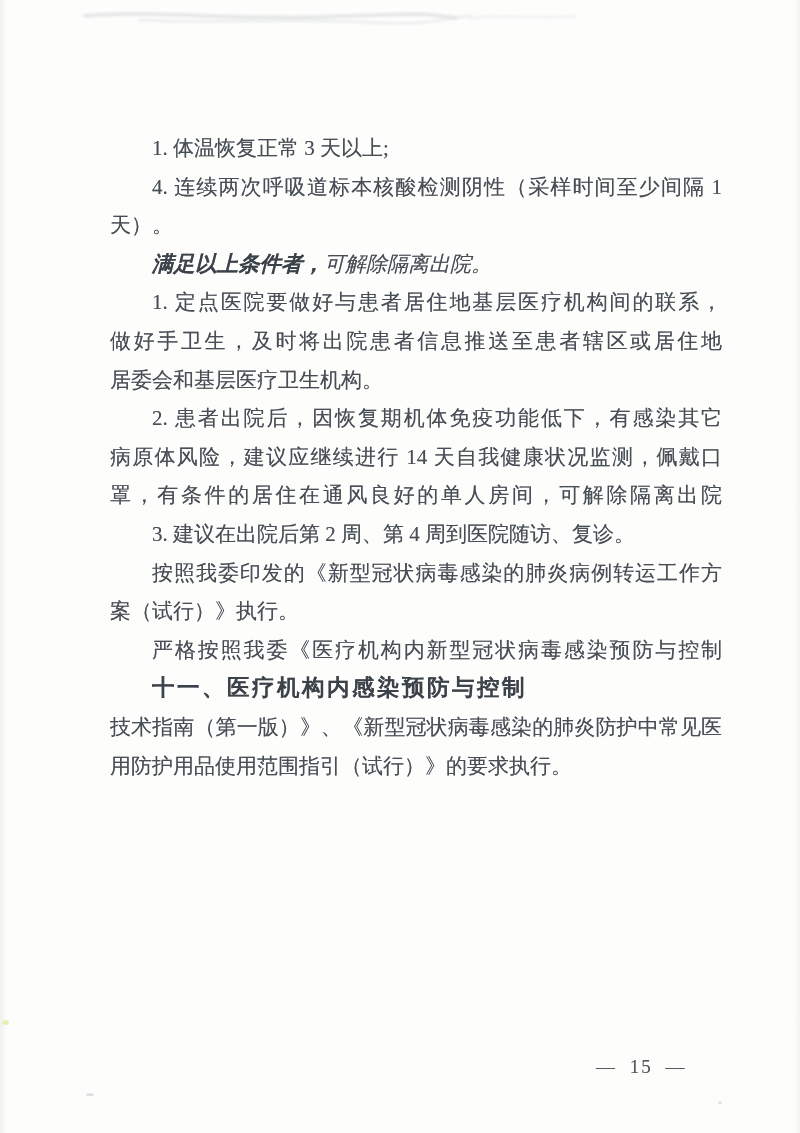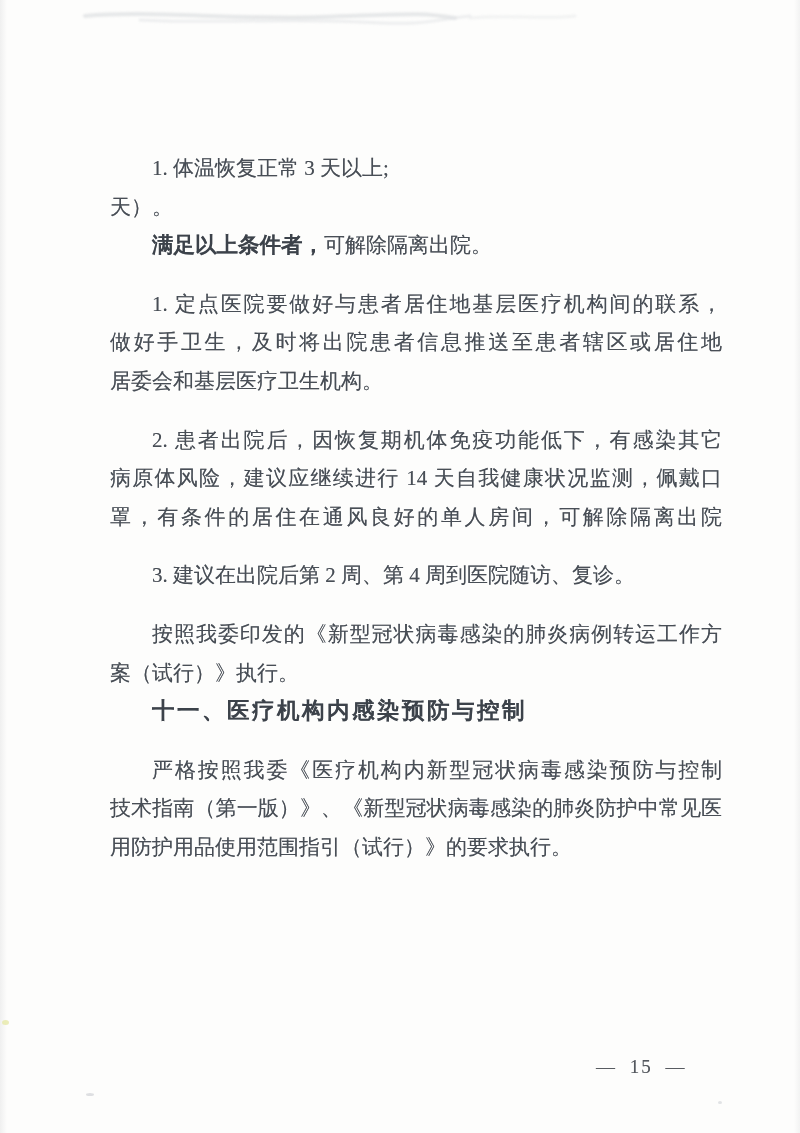--- a/index.html
+++ b/index.html
@@ -45,35 +45,35 @@
     line-height: 38.6px;
     color: #484e56;
     text-shadow: 0 0 0.6px rgba(72,78,86,0.55);
     filter: blur(0.22px);
   }
   .line {
     height: 38.6px;
     overflow: hidden;
   }
   .item, .cont { white-space: nowrap; }
-  .item, .item-fill { text-indent: 42px; margin-top: 20px; }
+  .item, .item-fill { text-indent: 42px; }
   .item-fill, .cont-fill {
     text-align: justify;
     text-align-last: justify;
   }
   .heading {
     text-indent: 42px;
     white-space: nowrap;
     font-family: "Liberation Sans", "DejaVu Sans", sans-serif;
     font-weight: 700;
     font-size: 22.5px;
     letter-spacing: 2.5px;
     color: #3c424a;
   }
-  .lead { white-space: nowrap; text-indent: 42px; }
+  .lead { white-space: nowrap; text-indent: 42px; font-style: italic; }
   .bold-lead {
     font-family: "Liberation Sans", "DejaVu Sans", sans-serif;
     font-weight: 700;
     font-size: 21.5px;
     color: #3c424a;
   }
   .pageno {
     position: absolute;
     left: 596px;
     top: 1056px;
@@ -97,32 +97,33 @@
     <path d="M470 18 C 510 14, 545 20, 575 16" fill="none" stroke="#d4d7da" stroke-width="3" stroke-linecap="round" opacity="0.5"></path>
   </svg>
   <div class="edge-left"></div>
   <div class="edge-right"></div>
   <div class="speck s1"></div>
   <div class="speck s2"></div>
   <div class="speck s3"></div>
 
   <div class="doc">
       <div class="line item">1. 体温恢复正常 3 天以上;</div>
+      <div class="line item-fill">4. 连续两次呼吸道标本核酸检测阴性（采样时间至少间隔 1</div>
       <div class="line cont">天）。</div>
       <div class="line lead"><span class="bold-lead">满足以上条件者，</span><span>可解除隔离出院。</span></div>
       <div class="line item-fill">1. 定点医院要做好与患者居住地基层医疗机构间的联系，</div>
       <div class="line cont-fill">做好手卫生，及时将出院患者信息推送至患者辖区或居住地</div>
       <div class="line cont">居委会和基层医疗卫生机构。</div>
       <div class="line item-fill">2. 患者出院后，因恢复期机体免疫功能低下，有感染其它</div>
       <div class="line cont-fill">病原体风险，建议应继续进行 14 天自我健康状况监测，佩戴口</div>
       <div class="line cont-fill">罩，有条件的居住在通风良好的单人房间，可解除隔离出院</div>
       <div class="line item">3. 建议在出院后第 2 周、第 4 周到医院随访、复诊。</div>
       <div class="line item-fill">按照我委印发的《新型冠状病毒感染的肺炎病例转运工作方</div>
       <div class="line cont">案（试行）》执行。</div>
+      <div class="line item-fill">严格按照我委《医疗机构内新型冠状病毒感染预防与控制</div>
       <div class="line heading">十一、医疗机构内感染预防与控制</div>
-      <div class="line item-fill">严格按照我委《医疗机构内新型冠状病毒感染预防与控制</div>
       <div class="line cont-fill">技术指南（第一版）》、《新型冠状病毒感染的肺炎防护中常见医</div>
       <div class="line cont">用防护用品使用范围指引（试行）》的要求执行。</div>
     </div>
 
   <div class="pageno">— 15 —</div>
 
 </div>
 
 </body></html>

